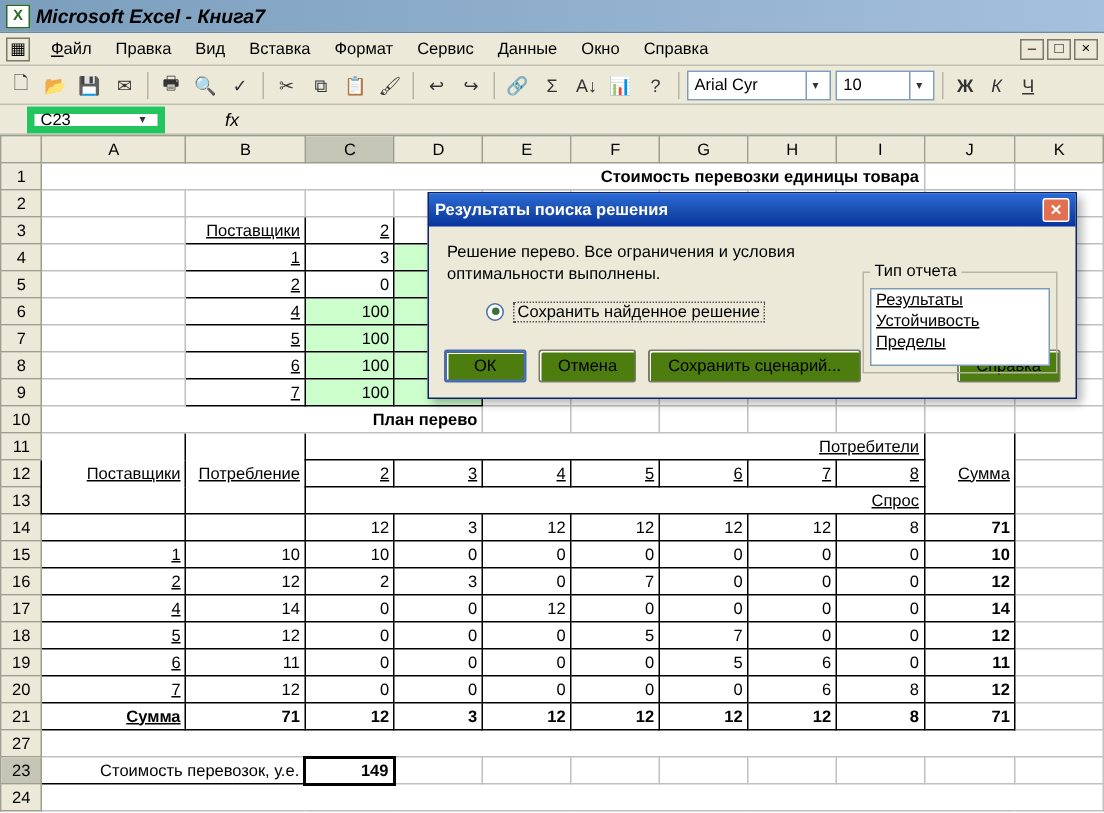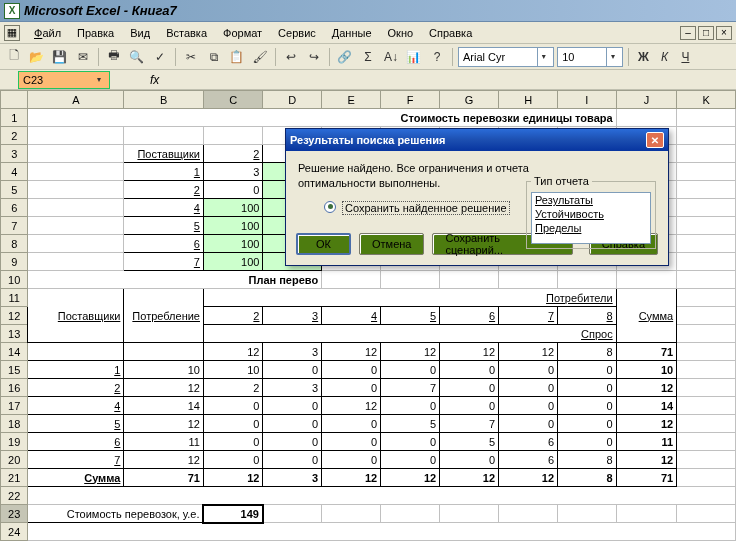--- a/index.html
+++ b/index.html
@@ -60,21 +60,21 @@
   .font-box{height:20px;border:1px solid #7f9db9;background:#fff;padding:1px 4px;display:flex;align-items:center;min-width:90px;gap:32px;}
   .font-box.small{min-width:36px;}
   .dd{width:12px;height:18px;border-left:1px solid #7f9db9;display:flex;align-items:center;justify-content:center;margin-left:auto;font-size:8px;color:#333;}
   .bold{font-weight:bold;width:18px;text-align:center;}
   .italic{font-style:italic;width:18px;text-align:center;}
   .under{text-decoration:underline;width:18px;text-align:center;}
   
   .formulabar{
     background:#ece9d8;height:20px;display:flex;align-items:center;border-bottom:1px solid #c0c0b0;
   }
-  .namebox{width:92px;height:18px;background:#fdba74;border:1px solid #22c55e;margin-left:18px;padding:1px 4px;display:flex;align-items:center;}
+  .namebox{width:92px;height:18px;background:#ffffff;border:5px solid #22c55e;margin-left:18px;padding:1px 4px;display:flex;align-items:center;}
   .namebox .dd{border:none;}
   .fxlabel{font-style:italic;margin:0 6px 0 40px;font-size:12px;}
   .formula{flex:1;background:#fff;height:18px;border:1px solid #c0c0b0;padding:1px 4px;display:flex;align-items:center;}
   
   .gridwrap{position:relative;background:#fff;height:calc(542px - 22px - 22px - 26px - 20px);overflow:auto;}
   table.grid{border-collapse:collapse;table-layout:fixed;}
   table.grid th, table.grid td{
     border:1px solid #c0c0c0;
     height:18px;
     padding:0 3px;
@@ -92,33 +92,33 @@
   .colA{width:98px;} .colB{width:80px;} .colw{width:62px;} .colS{width:62px;}
   td.left{text-align:left;}
   td.center{text-align:center;text-decoration:underline;}
   td.bold{font-weight:bold;}
   td.title{font-size:16px;font-weight:bold;font-family:Arial;text-align:center;}
   td.bthick{border:1px solid #000 !important;}
   td.green{background:#ccffcc;}
   td.selcell{border:2px solid #000 !important;}
   
   .dialog{
-    position:absolute;left:285px;top:128px;width:384px;
+    position:absolute;left:285px;top:128px;width:433px;
     background:#ece9d8;border:1px solid #0a246a;
     box-shadow:3px 3px 6px rgba(0,0,0,.3);
     font-size:11px;
   }
   .dlg-title{
     height:22px;background:linear-gradient(to bottom,#2a6bd8,#1c4fb0 50%,#0734a0);
     color:#fff;font-weight:bold;display:flex;align-items:center;padding:0 4px;
   }
   .dlg-close{margin-left:auto;width:18px;height:16px;background:#e07050;border:1px solid #fff;border-radius:2px;display:flex;align-items:center;justify-content:center;color:#fff;font-size:10px;font-weight:bold;}
   .dlg-body{padding:10px 12px 6px;}
   .dlg-body .msg{max-width:260px;line-height:1.35;margin-bottom:10px;}
-  .opt{display:flex;gap:6px;margin:6px 0 6px 26px;}
+  .opt{display:flex;align-items:center;gap:6px;margin:6px 0 6px 26px;}
   .radio{width:12px;height:12px;border:1px solid #4a6ea9;border-radius:50%;display:inline-flex;align-items:center;justify-content:center;background:#fff;}
   .radio.on::after{content:"";width:5px;height:5px;border-radius:50%;background:#3c6f3c;}
   .opt.sel span.lab{border:1px dotted #555;padding:0 2px;}
   .fieldset{
     position:absolute;right:12px;top:30px;width:130px;border:1px solid #b5b5a5;padding:4px;text-decoration:underline;
   }
   .fieldset .legend{position:relative;top:-11px;background:#ece9d8;padding:0 3px;display:inline-block;}
   .listbox{border:1px solid #7f9db9;background:#fff;height:52px;margin-top:-6px;overflow:hidden;}
   .listbox div{padding:1px 3px;}
   .dlg-buttons{display:flex;gap:8px;padding:6px 10px 10px;justify-content:flex-start;}
@@ -493,21 +493,21 @@
     <td class="bthick bold">3</td>
     <td class="bthick bold">12</td>
     <td class="bthick bold">12</td>
     <td class="bthick bold">12</td>
     <td class="bthick bold">12</td>
     <td class="bthick bold">8</td>
     <td class="bthick bold">71</td>
           <td></td>
         </tr>
   <tr>
-          <th class="rowh">22</th>
+          <th class="rowh">27</th>
           <td colspan="11"></td>
         </tr>
   <tr>
           <th class="rowh sel">23</th>
     <td class="bthick left" colspan="2">Стоимость перевозок, у.е.</td>
     <td class="bthick selcell bold">149</td>
     <td></td>
           <td></td>
           <td></td>
           <td></td>
@@ -523,21 +523,21 @@
 </tbody>
     </table>
 </div>
 
 <div class="dialog">
   <div class="dlg-title">
     <span>Результаты поиска решения</span>
     <div class="dlg-close">✕</div>
   </div>
   <div class="dlg-body" style="position:relative;">
-    <div class="msg">Решение найдено. Все ограничения и отчета оптимальности выполнены.</div>
+    <div class="msg">Решение перево. Все ограничения и условия оптимальности выполнены.</div>
     <div class="opt sel">
       <span class="radio on"></span>
       <span class="lab">Сохранить найденное решение</span>
     </div>
     <div class="fieldset">
       <span class="legend">Тип отчета</span>
       <div class="listbox">
         <div>Результаты</div>
         <div>Устойчивость</div>
         <div>Пределы</div>

